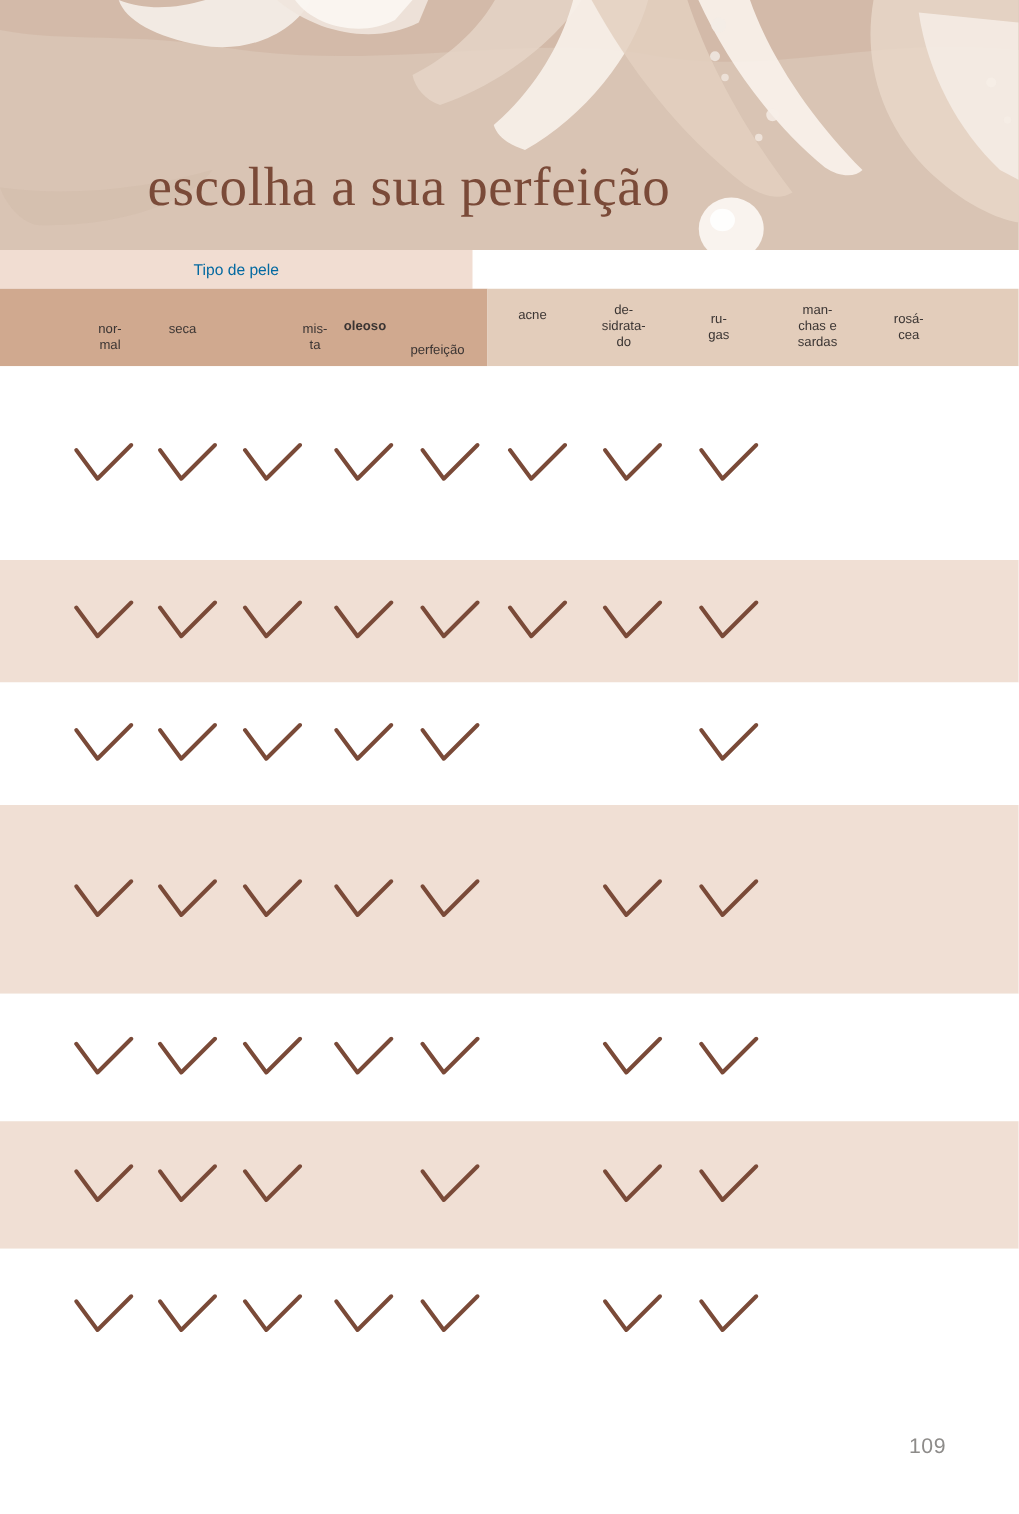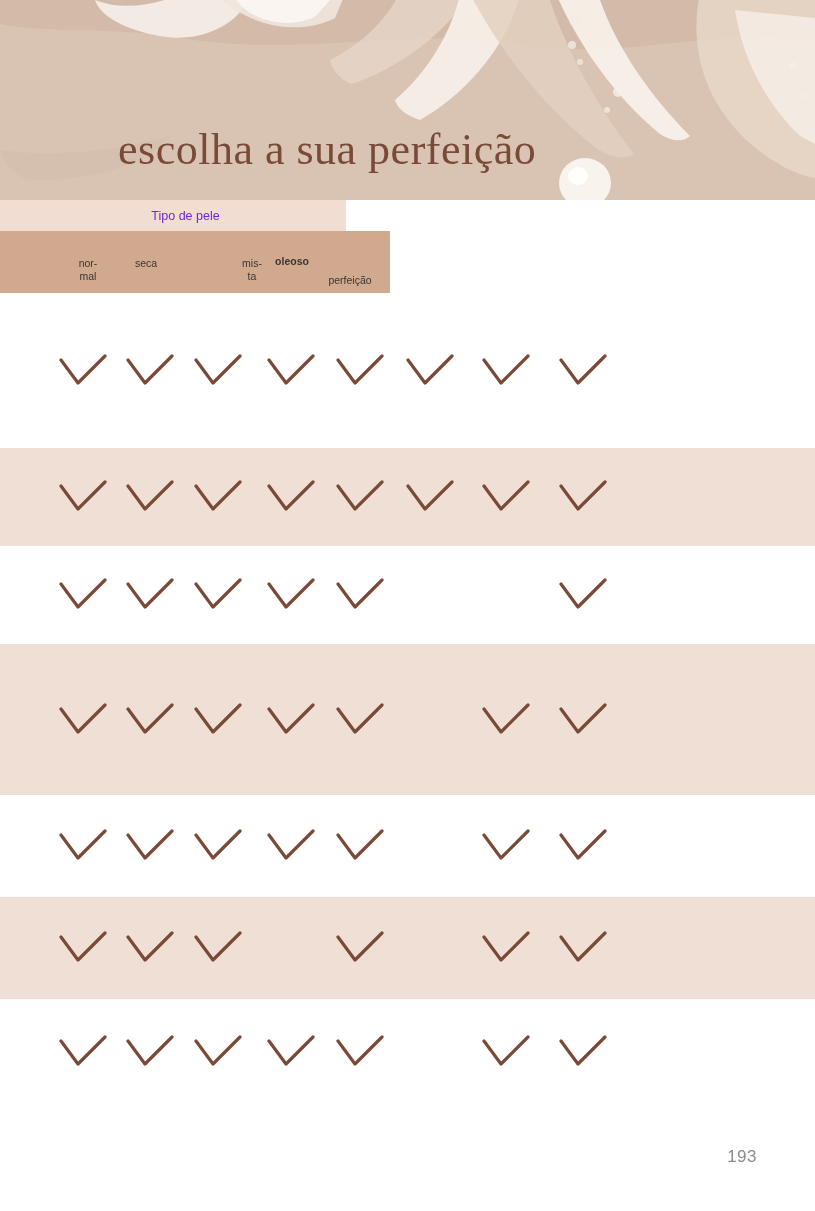--- a/index.html
+++ b/index.html
@@ -44,28 +44,27 @@
     white-space: nowrap;
   }
 
   
   .thead {
     display: flex;
     width: 815px;
     height: 31px;
   }
   .thead-left {
-    width: 321px;
+    width: 378px;
     background: #f1ddd2;
     display: flex;
     align-items: center;
     justify-content: center;
     font-size: 12.5px;
-    color: #6d28d9;
-    padding-left: 25px;
+    color: #0369a1;
   }
   .thead-right {
     width: 425px;
     background: #c9a88f;
     display: flex;
     align-items: center;
     justify-content: center;
     font-size: 12.5px;
     color: #3f3a38;
   }
@@ -161,20 +160,27 @@
   </div>
 
   <div class="subhead">
     <div class="subhead-left">
         <div class="colname" style="left: 88px; top: 26px;">nor-<br>mal</div>
         <div class="colname" style="left: 146px; top: 26px; text-align: right;">seca</div>
         <div class="colname" style="left: 227px; top: 26px; margin-left: 25px;">mis-<br>ta</div>
         <div class="colname" style="left: 292px; top: 24px; font-weight: bold;">oleoso</div>
         <div class="colname" style="left: 350px; top: 43px;">perfeição</div>
       </div>
+    <div class="subhead-right">
+        <div class="colname" style="left: 36px; top: 15px;">acne</div>
+        <div class="colname" style="left: 109px; top: 11px;">de-<br>sidrata-<br>do</div>
+        <div class="colname" style="left: 185px; top: 18px;">ru-<br>gas</div>
+        <div class="colname" style="left: 264px; top: 11px;">man-<br>chas e<br>sardas</div>
+        <div class="colname" style="left: 337px; top: 18px;">rosá-<br>cea</div>
+      </div>
   </div>
 
   <div class="rows">
       <div class="row white" style="height: 155px;">
         <div class="check" style="left: 83px; top: 77.5px;">
           <svg width="52" height="34" viewBox="0 0 52 34">
             <path d="M4 6 L21 29 L48 2" fill="none" stroke="#7a4a38" stroke-width="3.2" stroke-linecap="round" stroke-linejoin="round"></path>
           </svg>
         </div>
         <div class="check" style="left: 150px; top: 77.5px;">
@@ -425,14 +431,14 @@
           </svg>
         </div>
         <div class="check" style="left: 583px; top: 53px;">
           <svg width="52" height="34" viewBox="0 0 52 34">
             <path d="M4 6 L21 29 L48 2" fill="none" stroke="#7a4a38" stroke-width="3.2" stroke-linecap="round" stroke-linejoin="round"></path>
           </svg>
         </div>
       </div>
     </div>
 
-  <div class="pagenum">193</div>
+  <div class="pagenum">109</div>
 </div>
 
 </body></html>

